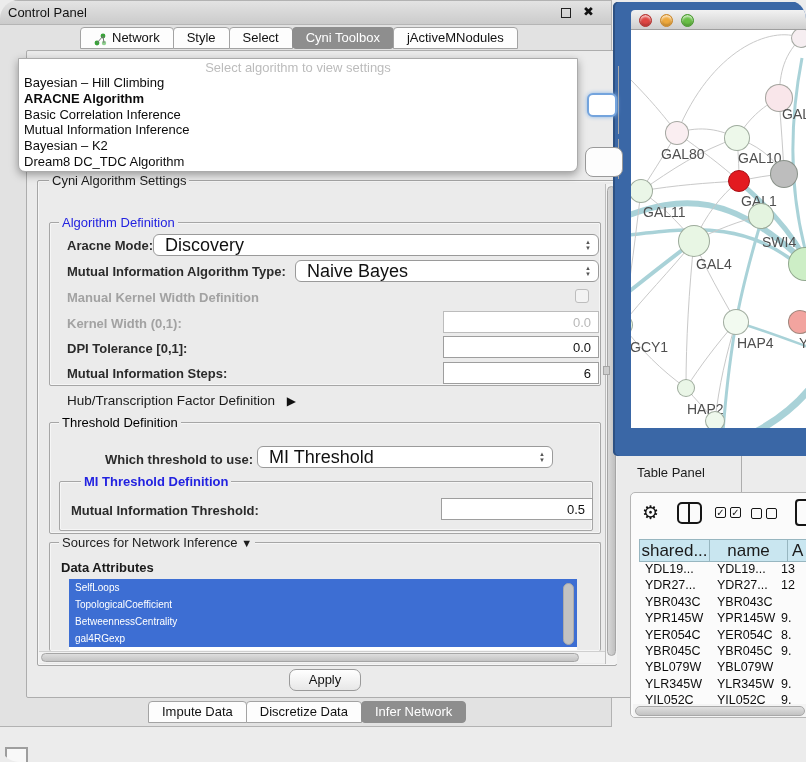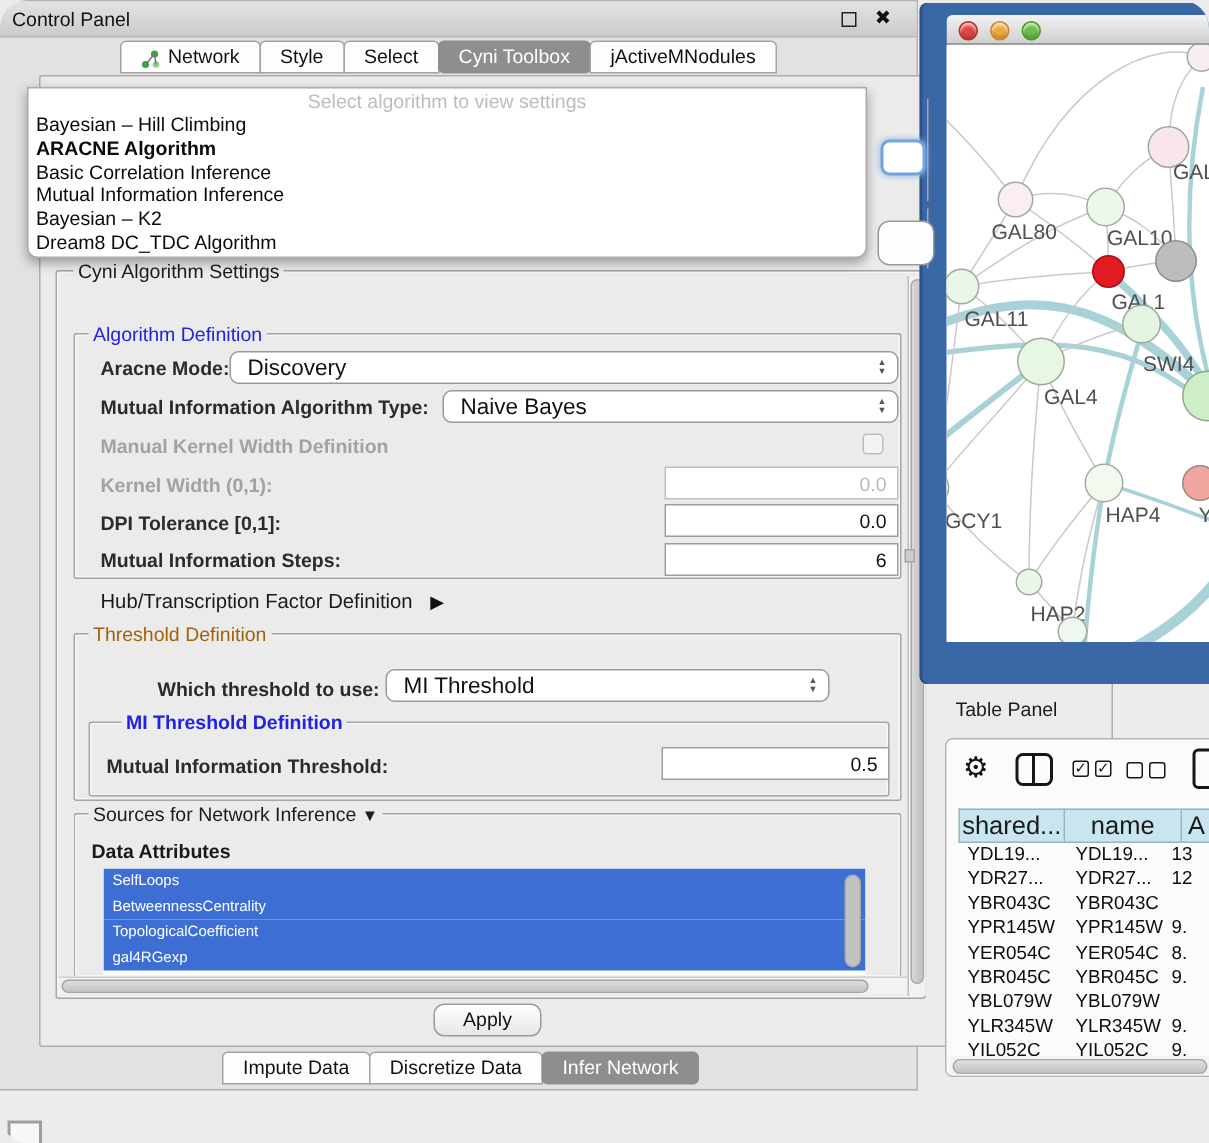--- a/index.html
+++ b/index.html
@@ -18,28 +18,28 @@
   .tab { height:22px; line-height:20px; font-size:13px; color:#111; background:#fdfdfd; border:1px solid #a3a3a3; border-radius:4px 4px 0 0; padding:0 13px; margin-right:-1px; display:flex; align-items:center; gap:5px; }
   .tab.selected { background:#8e8e8e; border-color:#8e8e8e; color:#fff; border-radius:4px; }
   .net-ico { width:13px; height:13px; display:inline-block; }
 
   #cp-content { position:absolute; left:6px; top:49px; width:716px; height:648px; background:#ebebeb; border:1px solid #adadad; border-radius:2px;margin-left:20px; }
 
   
   .group { position:absolute; border:1px solid #a6a6a6; border-radius:2px; box-shadow:inset 0 0 0 1px rgba(255,255,255,.55); }
   .legend { position:absolute; font-size:13px; background:#ebebeb; padding:0 3px; white-space:nowrap; }
   .legend.blue { color:#2222e0; }
-  .legend.green { color:#a16207; }
+  .legend.green { color:#000000; }
   .legend.plain { color:#1c1c1c; }
 
   .lbl { position:absolute; font-size:13px; font-weight:bold; color:#2b2b2b; white-space:nowrap; }
   .lbl.dis { color:#a2a2a2; }
 
   .combo { position:absolute; background:#fff; border:1px solid #9a9a9a; border-radius:6px; height:22px; display:flex; align-items:center; }
-  .combo .val { flex:1; font-size:15px; color:#111; padding-left:11px; overflow:hidden; white-space:nowrap; }
+  .combo .val { flex:1; font-size:18px; color:#111; padding-left:11px; overflow:hidden; white-space:nowrap; }
   .combo .stepper { width:18px; text-align:center; color:#555; font-size:6px; line-height:6px; padding-right:2px; }
 
   .field { position:absolute; background:#fff; border:1px solid #9e9e9e; height:22px; font-size:13px; color:#111; text-align:right; padding:3px 7px 0 0; }
   .field.dis { border-color:#bcbcbc; color:#b8b8b8; }
 
   .chk { position:absolute; width:14px; height:14px; border:1px solid #bdbdbd; border-radius:3px; background:#f3f3f3; }
 
   
   #attr-list { position:absolute; overflow:hidden; background:#fff; }
   .attr-item { height:17px; line-height:17px; font-size:10px; color:#fff; padding-left:6px; }
@@ -198,22 +198,22 @@
 
       <div class="group" style="left:22px;top:491px;width:552px;height:109px;border-bottom:none;"></div>
       <span class="legend plain" style="left:32px;top:484px;">
         <span>Sources for Network Inference</span>
         <span style="font-size:11px;">▼</span>
       </span>
       <span class="lbl" style="left:34px;top:509px;color:#1a1a1a;">Data Attributes</span>
 
       <div id="attr-list" style="left:42px;top:528px;width:508px;height:71px;">
           <div class="attr-item" style="background: rgb(61, 110, 211);">SelfLoops</div>
+          <div class="attr-item" style="background: rgb(61, 110, 211);">TopologicalCoefficient</div>
           <div class="attr-item" style="background: rgb(61, 110, 211);">BetweennessCentrality</div>
-          <div class="attr-item" style="background: rgb(61, 110, 211);">TopologicalCoefficient</div>
           <div class="attr-item" style="background: rgb(61, 110, 211);">gal4RGexp</div>
         </div>
       <div id="attr-vsb" style="left:536px;top:532px;height:62px;"></div>
 
       <div class="hscroll" style="left:12px;top:600px;width:578px;height:12px;">
         <div class="thumb" style="left:2px;width:538px;"></div>
       </div>
       <div class="vscroll" style="left:578px;top:133px;width:12px;height:480px;">
         <div class="thumb" style="top:2px;height:470px;"></div>
       </div>

